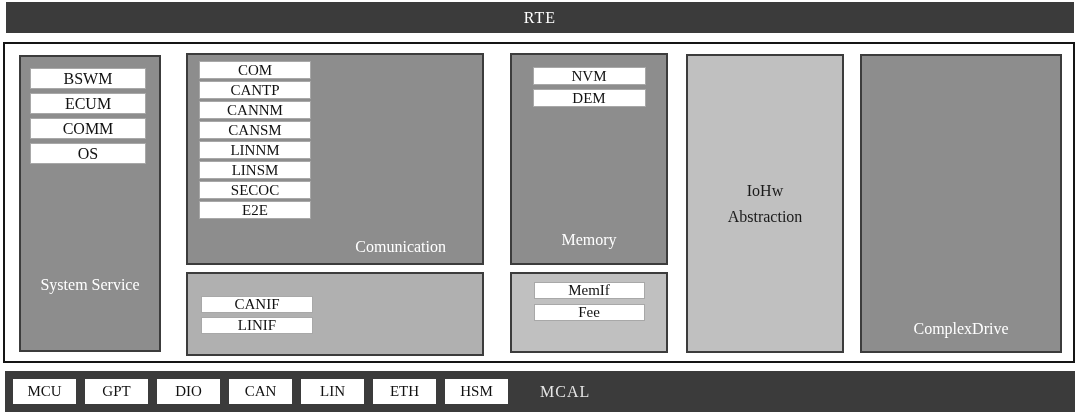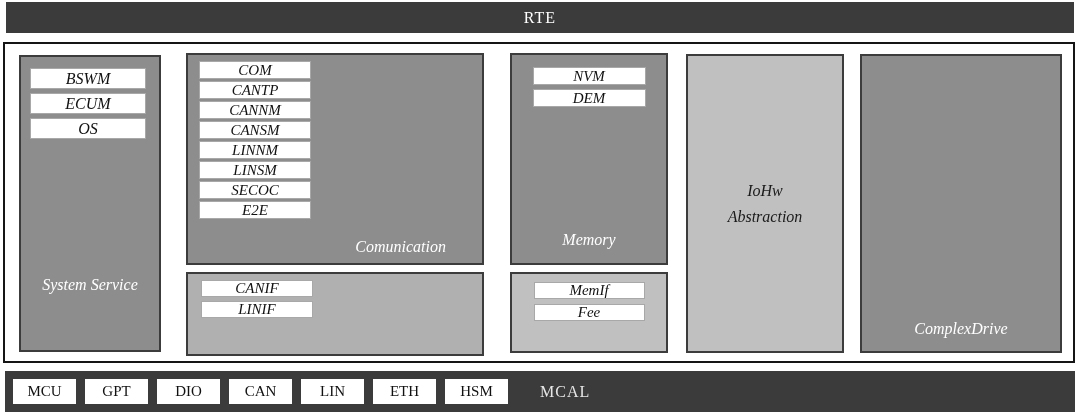--- a/index.html
+++ b/index.html
@@ -12,42 +12,42 @@
   .rte-bar{
     position:absolute;left:6px;top:2px;width:1068px;height:31px;
     background:#3b3b3b;display:flex;align-items:center;justify-content:center;
   }
   .rte-bar span{color:#ffffff;font-size:16px;letter-spacing:1px;}
   
   .main{
     position:absolute;left:3px;top:42px;width:1072px;height:321px;
     border:2px solid #151515;background:#ffffff;box-sizing:border-box;
   }
-  .col{position:absolute;box-sizing:border-box;border:2px solid #3c3c3c;font-style:italic;}
+  .col{position:absolute;box-sizing:border-box;border:2px solid #3c3c3c;}
   .gray{background:#8d8d8d;}
   .col-label{position:absolute;color:#ffffff;font-size:16px;white-space:nowrap;}
   .center-label{left:0;right:0;text-align:center;}
   
   .mbox{
     background:#ffffff;border:1px solid #a8a8a8;box-sizing:border-box;
     display:flex;align-items:center;justify-content:center;
     color:#111;line-height:1;
   }
   
   .sys{left:14px;top:11px;width:142px;height:297px;}
   .sys-mods{padding:11px 0 0 9px;}
   .sys-mods .mbox{width:116px;height:21px;margin-bottom:4px;font-size:16px;}
   .sys-label{bottom:56px;}
   
   .comm{left:181px;top:9px;width:298px;height:212px;}
   .comm-mods{padding:6px 0 0 11px;}
   .comm-mods .mbox{width:112px;height:18px;margin-bottom:2px;font-size:15px;}
   .comm-label{bottom:7px;right:36px;}
   .commif{left:181px;top:228px;width:298px;height:84px;background:#b0b0b0;}
-  .commif-mods{padding:6px 0 0 13px;}
+  .commif-mods{padding:22px 0 0 13px;}
   .commif-mods .mbox{width:112px;height:17px;margin-bottom:4px;font-size:15px;}
   
   .mem{left:505px;top:9px;width:158px;height:212px;}
   .mem-mods{padding-top:12px;}
   .mem-mods .mbox{width:113px;height:18px;margin:0 auto 4px;font-size:15px;}
   .mem-label{bottom:14px;}
   .memif{left:505px;top:228px;width:158px;height:81px;background:#c0c0c0;}
   .memif-mods{padding-top:8px;}
   .memif-mods .mbox{width:111px;height:17px;margin:0 auto 5px;font-size:15px;}
   
@@ -79,20 +79,21 @@
   <div class="rte-bar">
     <span>RTE</span>
   </div>
 
   <div class="main">
 
     <div class="col gray sys">
       <div class="sys-mods">
           <div class="mbox">BSWM</div>
           <div class="mbox">ECUM</div>
+          <div class="mbox">COMM</div>
           <div class="mbox">OS</div>
         </div>
       <div class="col-label center-label sys-label">System Service</div>
     </div>
 
     <div class="col gray comm">
       <div class="comm-mods">
           <div class="mbox">COM</div>
           <div class="mbox">CANTP</div>
           <div class="mbox">CANNM</div>

